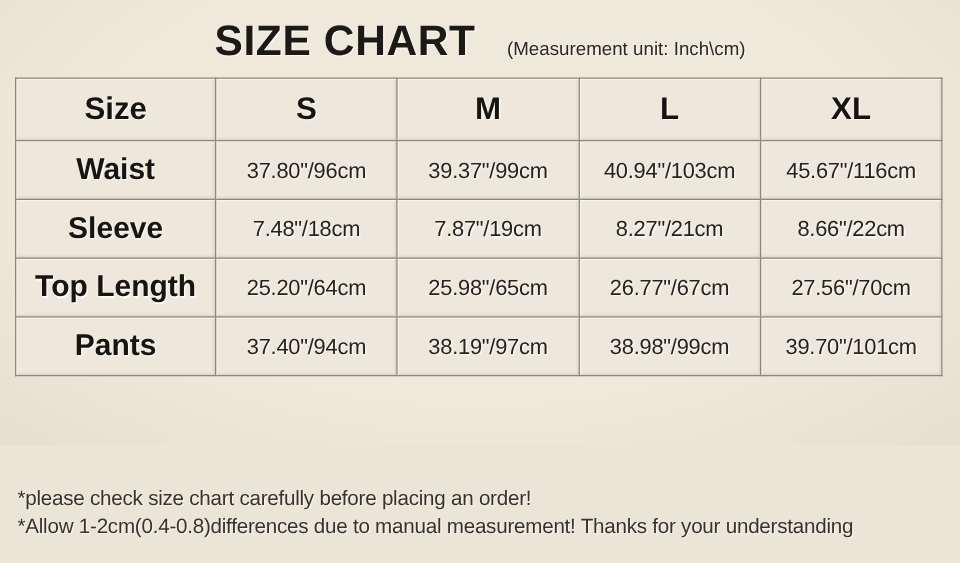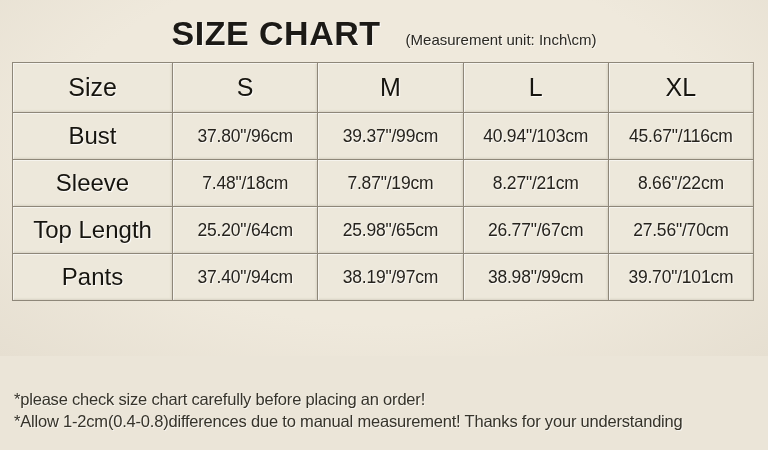--- a/index.html
+++ b/index.html
@@ -52,21 +52,21 @@
     vertical-align: middle;
     background: #ede8db;
     box-shadow: inset 1px 1px 0 rgba(255,255,255,0.55), inset -1px -1px 2px rgba(120,112,96,0.18);
   }
   table.size-table thead th { height: 50px; }
   table.size-table tbody th,
   table.size-table tbody td { height: 47px; }
   col.c-label { width: 21.6%; }
   col.c-size  { width: 19.6%; }
   .head-cell, .row-label {
-    font-weight: normal;
+    font-weight: bold;
     color: #17150f;
     font-size: 25px;
     text-shadow: 1px 1px 1px rgba(255,255,255,0.9);
   }
   .row-label { font-size: 24px; }
   .data-cell {
     font-weight: normal;
     color: #26231d;
     font-size: 17.5px;
     letter-spacing: -0.2px;
@@ -110,21 +110,21 @@
       <tr>
         <th class="head-cell">Size</th>
         <th class="head-cell">S</th>
         <th class="head-cell">M</th>
         <th class="head-cell">L</th>
         <th class="head-cell">XL</th>
       </tr>
     </thead>
     <tbody>
       <tr>
-        <th class="row-label">Bust</th>
+        <th class="row-label">Waist</th>
         <td class="data-cell">37.80"/96cm</td>
         <td class="data-cell">39.37"/99cm</td>
         <td class="data-cell">40.94"/103cm</td>
         <td class="data-cell">45.67"/116cm</td>
       </tr>
       <tr>
         <th class="row-label">Sleeve</th>
         <td class="data-cell">7.48"/18cm</td>
         <td class="data-cell">7.87"/19cm</td>
         <td class="data-cell">8.27"/21cm</td>

